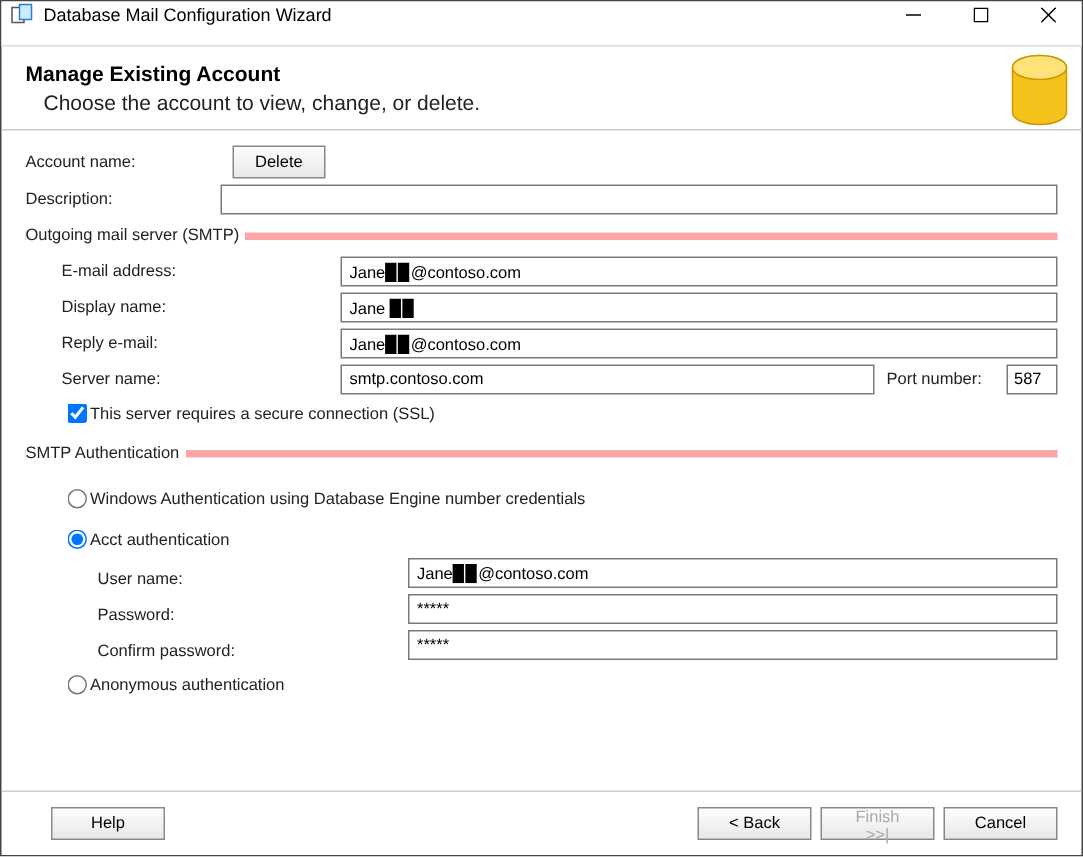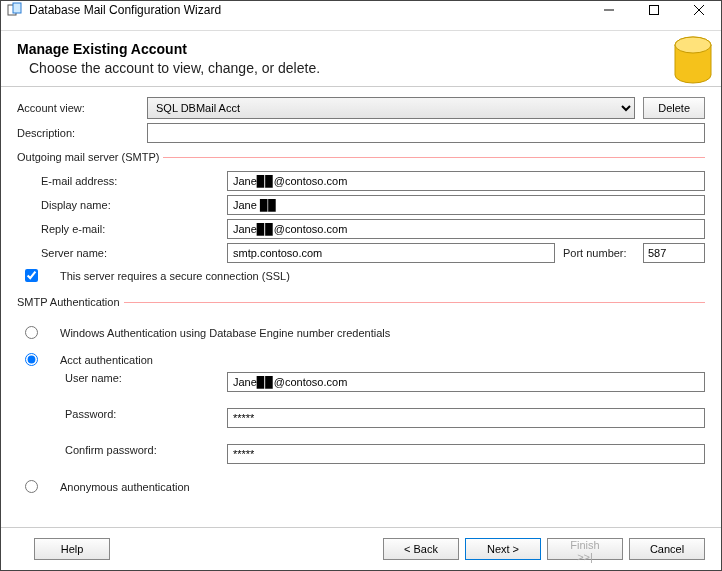--- a/index.html
+++ b/index.html
@@ -16,28 +16,28 @@
   .header-band h1 { margin: 0; font-size: 14px; font-weight: bold; }
   .header-band .sub { font-size: 14px; margin: 3px 0 0 12px; color: #222; }
   .db-graphic { position: absolute; right: 6px; top: 0; bottom: 0; width: 60px; }
   .content { flex: 1; padding: 10px 16px 0 16px; font-size: 11px; color: #222; overflow: hidden; }
   .row { display: flex; align-items: center; margin-bottom: 4px; }
   .lbl { width: 130px; }
   .lbl-indent { width: 210px; padding-left: 24px; }
   select.combo { flex: 1; height: 22px; font-size: 11px; border: 1px solid #7a7a7a; background: linear-gradient(#f5f5f5,#e4e4e4); padding: 0 4px; }
   .btn { height: 22px; font-size: 11px; border: 1px solid #888; background: linear-gradient(#fdfdfd,#e8e8e8); padding: 0 14px; cursor: default; }
   input.txt { flex: 1; height: 20px; font-size: 11px; border: 1px solid #7a7a7a; padding: 0 5px; background: #fff; }
-  fieldset { border: none; border-top: 1px solid #fca5a5; margin: 8px 0 6px 0; padding: 8px 0 0 0; }
+  fieldset { border: none; border-top: 5px solid #fca5a5; margin: 8px 0 6px 0; padding: 8px 0 0 0; }
   legend { font-size: 11px; padding: 0 4px 0 0; color: #222; }
   .port-lbl { width: 88px; padding-left: 8px; }
-  .port-in { width: 62px; height: 20px; font-size: 11px; border: 1px solid #7a7a7a; padding: 0 4px; }
-  .check-row, .radio-row { display: flex; align-items: center; margin: 6px 0 6px 8px; gap: 22px; }
+  .port-in { width: 34px; height: 20px; font-size: 11px; border: 1px solid #7a7a7a; padding: 0 4px; }
+  .check-row, .radio-row { display: flex; align-items: center; margin: 6px 0 6px 28px; gap: 2px; }
   input[type=checkbox], input[type=radio] { margin: 0; }
   .auth-block { margin-left: 24px; }
-  .auth-row { display: flex; align-items: flex-start; margin-bottom: 16px; }
+  .auth-row { display: flex; align-items: flex-end; margin-bottom: 4px; gap: 45px; }
   .auth-lbl { width: 186px; padding-left: 24px; }
   .footer { border-top: 1px solid #ccc; padding: 10px 16px; display: flex; align-items: center; }
   .footer .spacer { flex: 1; }
   .footer .btn { width: 76px; margin-left: 6px; text-align: center; }
   .footer .btn.primary { border: 1px solid #0078d7; }
   .footer .btn.disabled { color: #aaa; }
   .footer .btn.help { margin-left: 17px; }
 </style>
 </head>
 <body>
@@ -82,24 +82,21 @@
           <ellipse cx="38" cy="14" rx="18" ry="8" fill="#f5c21b" stroke="#c79a00"></ellipse>
           <path d="M20 14 v30 a18 8 0 0 0 36 0 v-30" fill="#f5c21b" stroke="#c79a00"></path>
           <ellipse cx="38" cy="14" rx="18" ry="8" fill="#ffe27a" stroke="#c79a00"></ellipse>
         </svg>
     </div>
   </div>
 
   <div class="content">
 
     <div class="row">
-      <span class="lbl">Account view:</span>
-      <select class="combo">
-        <option>SQL DBMail Acct</option>
-      </select>
+      <span class="lbl">Account name:</span>
       <span style="width:8px"></span>
       <button class="btn">Delete</button>
     </div>
     <div class="row">
       <span class="lbl">Description:</span>
       <input class="txt" value="" style="">
     </div>
 
     <fieldset>
       <legend>Outgoing mail server (SMTP)</legend>
@@ -160,18 +157,17 @@
         <span>Anonymous authentication</span>
       </div>
     </fieldset>
 
   </div>
 
   <div class="footer">
     <button class="btn help">Help</button>
     <span class="spacer"></span>
     <button class="btn">&lt; Back</button>
-    <button class="btn primary">Next &gt;</button>
     <button class="btn disabled">Finish &gt;&gt;|</button>
     <button class="btn">Cancel</button>
   </div>
 
 </div>
 
 </body></html>

